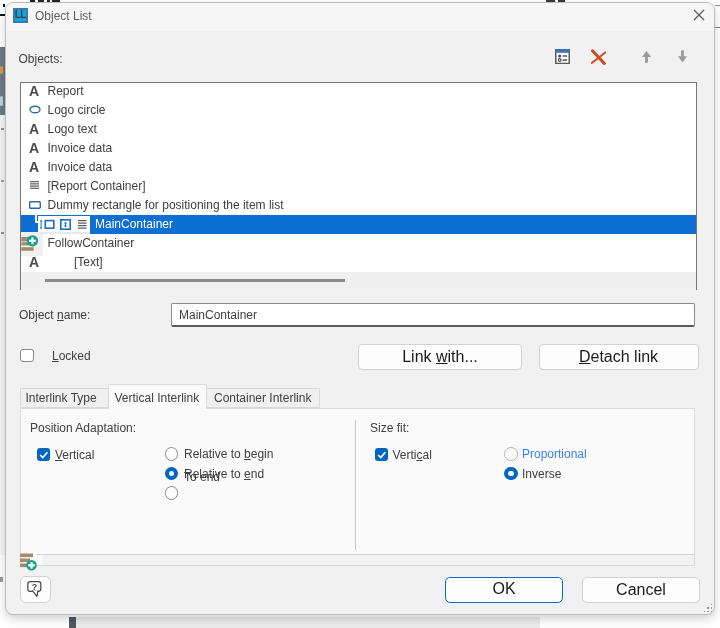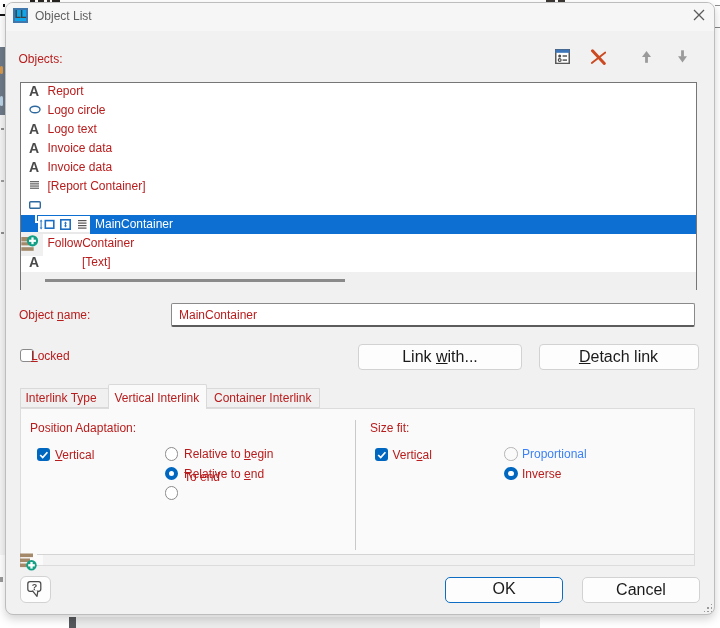--- a/index.html
+++ b/index.html
@@ -1,19 +1,19 @@
 <!DOCTYPE html>
 <html><head>
 <meta charset="utf-8">
 <style>
   html,body{margin:0;padding:0;}
   body{width:720px;height:628px;background:#ffffff;font-family:"Liberation Sans",sans-serif;overflow:hidden;}
   .st{position:absolute;}
   #stage{position:absolute;left:0;top:0;width:720px;height:628px;overflow:hidden;}
-  .t{position:absolute;font-size:12px;line-height:14px;color:#b91c1c;white-space:nowrap;}
+  .t{position:absolute;font-size:12px;line-height:14px;color:#404040;white-space:nowrap;}
   .btn{position:absolute;background:#fdfdfd;border:1px solid #d2d2d2;border-radius:4px;
        font-size:16px;color:#1a1a1a;text-align:center;}
   u{text-decoration:underline;text-underline-offset:1px;}
 </style>
 </head>
 <body>
 <div id="stage">
 
   <div class="st" style="left:0;top:0;width:720px;height:628px;background:#ffffff;"></div>
 
@@ -83,23 +83,24 @@
   <div class="st" style="left:21px;top:214.5px;width:675px;height:19px;background:#0d6fd2;"></div>
 
   <div class="st" style="left:21px;top:231.5px;width:21.5px;height:24.5px;background:#f0f0f0;"></div>
 
   <div class="t" style="left:47.5px;top:84px;">Report</div>
   <div class="t" style="left:47.5px;top:103px;">Logo circle</div>
   <div class="t" style="left:47.5px;top:122px;">Logo text</div>
   <div class="t" style="left:47.5px;top:141px;">Invoice data</div>
   <div class="t" style="left:47.5px;top:160px;">Invoice data</div>
   <div class="t" style="left:47.5px;top:179px;">[Report Container]</div>
+  <div class="t" style="left:47.5px;top:198px;">Dummy rectangle for positioning the item list</div>
   <div class="t" style="left:95px;top:217px;color:#ffffff;">MainContainer</div>
   <div class="t" style="left:47.5px;top:236px;">FollowContainer</div>
-  <div class="t" style="left:42px;top:255px;padding-left:40px;">[Text]</div>
+  <div class="t" style="left:34px;top:255px;padding-left:40px;">[Text]</div>
 
   <div class="t" style="left:29px;top:84px;font-weight:bold;font-size:14px;color:#4a4a4a;">A</div>
   <svg class="st" style="left:28.5px;top:105px;" width="12" height="9" viewBox="0 0 12 9">
     <ellipse cx="6" cy="4.5" rx="5" ry="3.3" fill="none" stroke="#2e699e" stroke-width="1.4"></ellipse>
   </svg>
   <div class="t" style="left:29px;top:122px;font-weight:bold;font-size:14px;color:#4a4a4a;">A</div>
   <div class="t" style="left:29px;top:141px;font-weight:bold;font-size:14px;color:#4a4a4a;">A</div>
   <div class="t" style="left:29px;top:160px;font-weight:bold;font-size:14px;color:#4a4a4a;">A</div>
   <svg class="st" style="left:30px;top:181px;" width="9" height="8" viewBox="0 0 9 8">
     <rect x="0" y="0" width="9" height="1.3" fill="#6a6a6a"></rect>
@@ -147,21 +148,21 @@
   <div class="st" style="left:21px;top:271.5px;width:675px;height:18px;background:#f0f0f0;"></div>
   <div class="st" style="left:45px;top:279px;width:300px;height:2.5px;background:#8a8a8a;"></div>
 
   <div class="t" style="left:19px;top:307.5px;">Object <u>n</u>ame:</div>
   <div class="st" style="left:171px;top:302.5px;width:524px;height:24px;background:#ffffff;
        border:1px solid #8a8a8a;border-bottom:2px solid #5c5c5c;border-radius:2px;box-sizing:border-box;"></div>
   <div class="t" style="left:179px;top:307.5px;">MainContainer</div>
 
   <div class="st" style="left:20px;top:348.5px;width:13.5px;height:13.5px;background:#ffffff;
        border:1px solid #8a8a8a;border-radius:3px;box-sizing:border-box;"></div>
-  <div class="t" style="left:31px;top:348.5px;"><u>L</u>ocked</div>
+  <div class="t" style="left:52px;top:348.5px;"><u>L</u>ocked</div>
 
   <div class="btn" style="left:358px;top:344px;width:162px;height:24px;line-height:23px;">Link <u>w</u>ith...</div>
   <div class="btn" style="left:538.5px;top:344px;width:158px;height:24px;line-height:23px;"><u>D</u>etach link</div>
 
   <div class="st" style="left:20px;top:387.5px;width:90px;height:20px;background:#f0f0f0;
        border:1px solid #d9d9d9;box-sizing:border-box;"></div>
   <div class="t" style="left:25.5px;top:390.5px;">Interlink Type</div>
   <div class="st" style="left:206px;top:387.5px;width:114px;height:20px;background:#f0f0f0;
        border:1px solid #d9d9d9;box-sizing:border-box;"></div>
   <div class="t" style="left:214px;top:390.5px;">Container Interlink</div>

